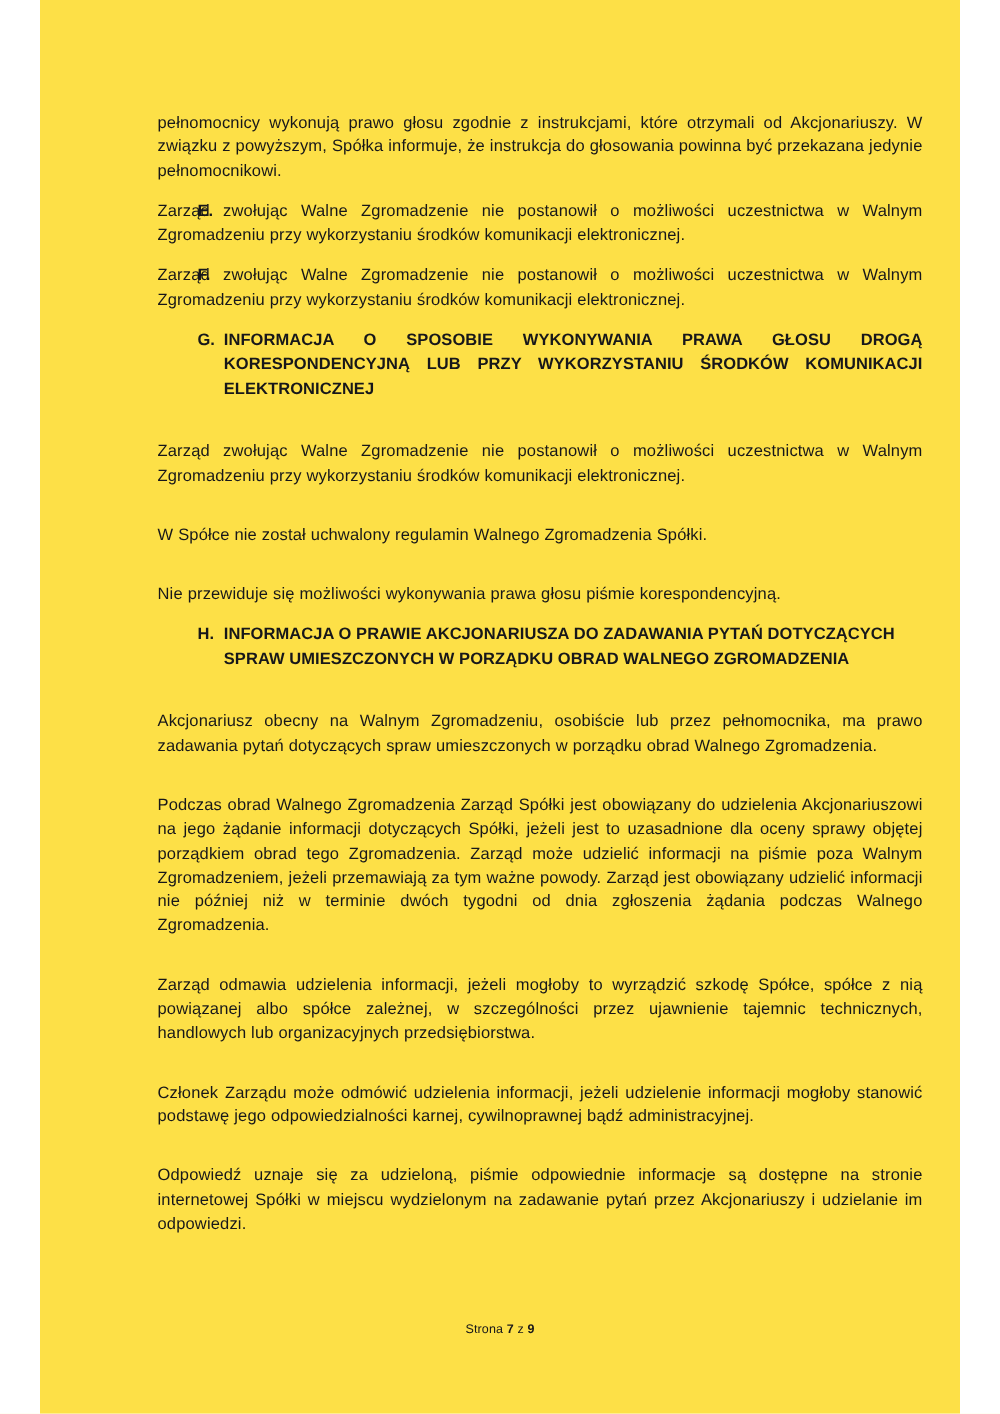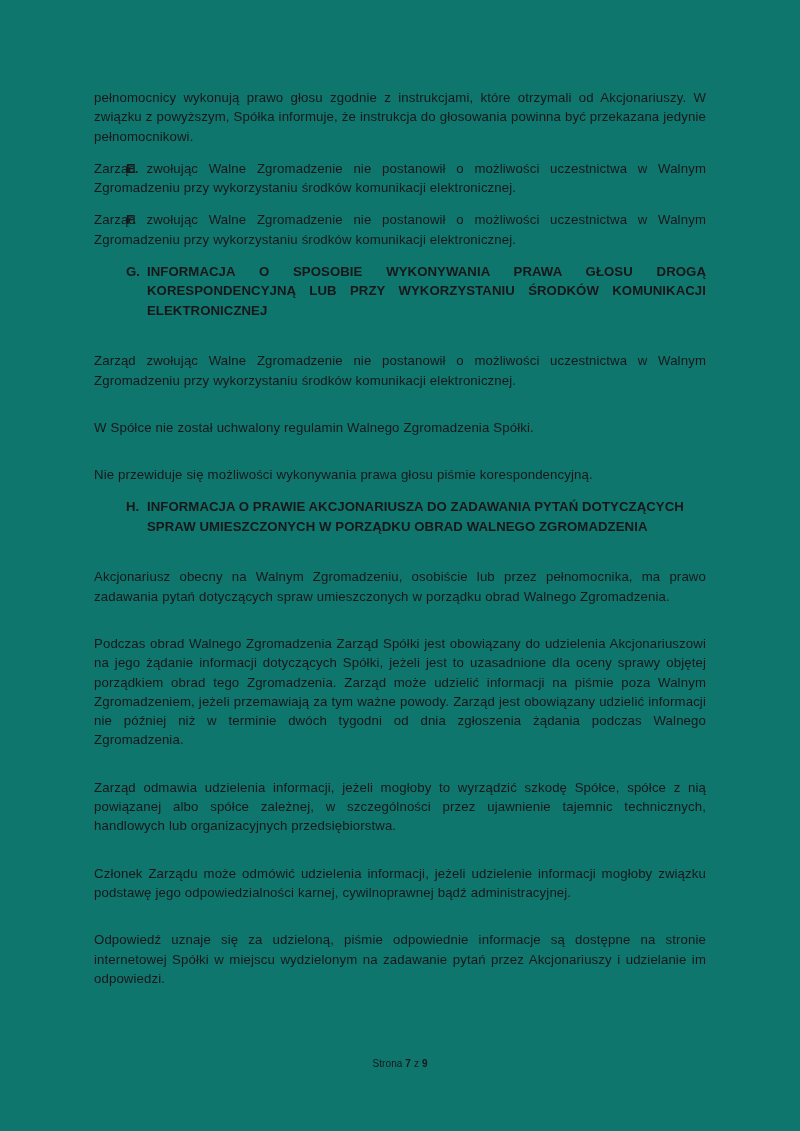--- a/index.html
+++ b/index.html
@@ -10,24 +10,24 @@
   }
 
   body {
     font-family: "Liberation Sans", "DejaVu Sans", sans-serif;
     color: #17171a;
     -webkit-font-smoothing: antialiased;
   }
 
   .page {
     position: relative;
-    width: 800px;
+    width: 736px;
     height: 1131px;
     margin: 0 auto;
-    background: #0f766e;
+    background: #fde047;
     box-sizing: border-box;
     overflow: hidden;
   }
 
   .content {
     position: absolute;
     left: 94px;
     top: 88px;
     width: 612px;
   }
@@ -145,21 +145,21 @@
       <span class="marker">H.</span>
       <span class="htext">INFORMACJA O PRAWIE AKCJONARIUSZA DO ZADAWANIA PYTAŃ DOTYCZĄCYCH SPRAW UMIESZCZONYCH W PORZĄDKU OBRAD WALNEGO ZGROMADZENIA</span>
     </div>
 
     <p class="para after-heading">Akcjonariusz obecny na Walnym Zgromadzeniu, osobiście lub przez pełnomocnika, ma prawo zadawania pytań dotyczących spraw umieszczonych w porządku obrad Walnego Zgromadzenia.</p>
 
     <p class="para gap-top">Podczas obrad Walnego Zgromadzenia Zarząd Spółki jest obowiązany do udzielenia Akcjonariuszowi na jego żądanie informacji dotyczących Spółki, jeżeli jest to uzasadnione dla oceny sprawy objętej porządkiem obrad tego Zgromadzenia. Zarząd może udzielić informacji na piśmie poza Walnym Zgromadzeniem, jeżeli przemawiają za tym ważne powody. Zarząd jest obowiązany udzielić informacji nie później niż w terminie dwóch tygodni od dnia zgłoszenia żądania podczas Walnego Zgromadzenia.</p>
 
     <p class="para gap-top">Zarząd odmawia udzielenia informacji, jeżeli mogłoby to wyrządzić szkodę Spółce, spółce z nią powiązanej albo spółce zależnej, w szczególności przez ujawnienie tajemnic technicznych, handlowych lub organizacyjnych przedsiębiorstwa.</p>
 
-    <p class="para gap-top">Członek Zarządu może odmówić udzielenia informacji, jeżeli udzielenie informacji mogłoby związku podstawę jego odpowiedzialności karnej, cywilnoprawnej bądź administracyjnej.</p>
+    <p class="para gap-top">Członek Zarządu może odmówić udzielenia informacji, jeżeli udzielenie informacji mogłoby stanowić podstawę jego odpowiedzialności karnej, cywilnoprawnej bądź administracyjnej.</p>
 
     <p class="para gap-top">Odpowiedź uznaje się za udzieloną, piśmie odpowiednie informacje są dostępne na stronie internetowej Spółki w miejscu wydzielonym na zadawanie pytań przez Akcjonariuszy i udzielanie im odpowiedzi.</p>
 
   </div>
 
   <div class="footer">
     <span>Strona</span><span class="sep"> </span><b>7</b><span class="sep"> </span><span>z</span><span class="sep"> </span><b>9</b>
   </div>
 
 </div>

